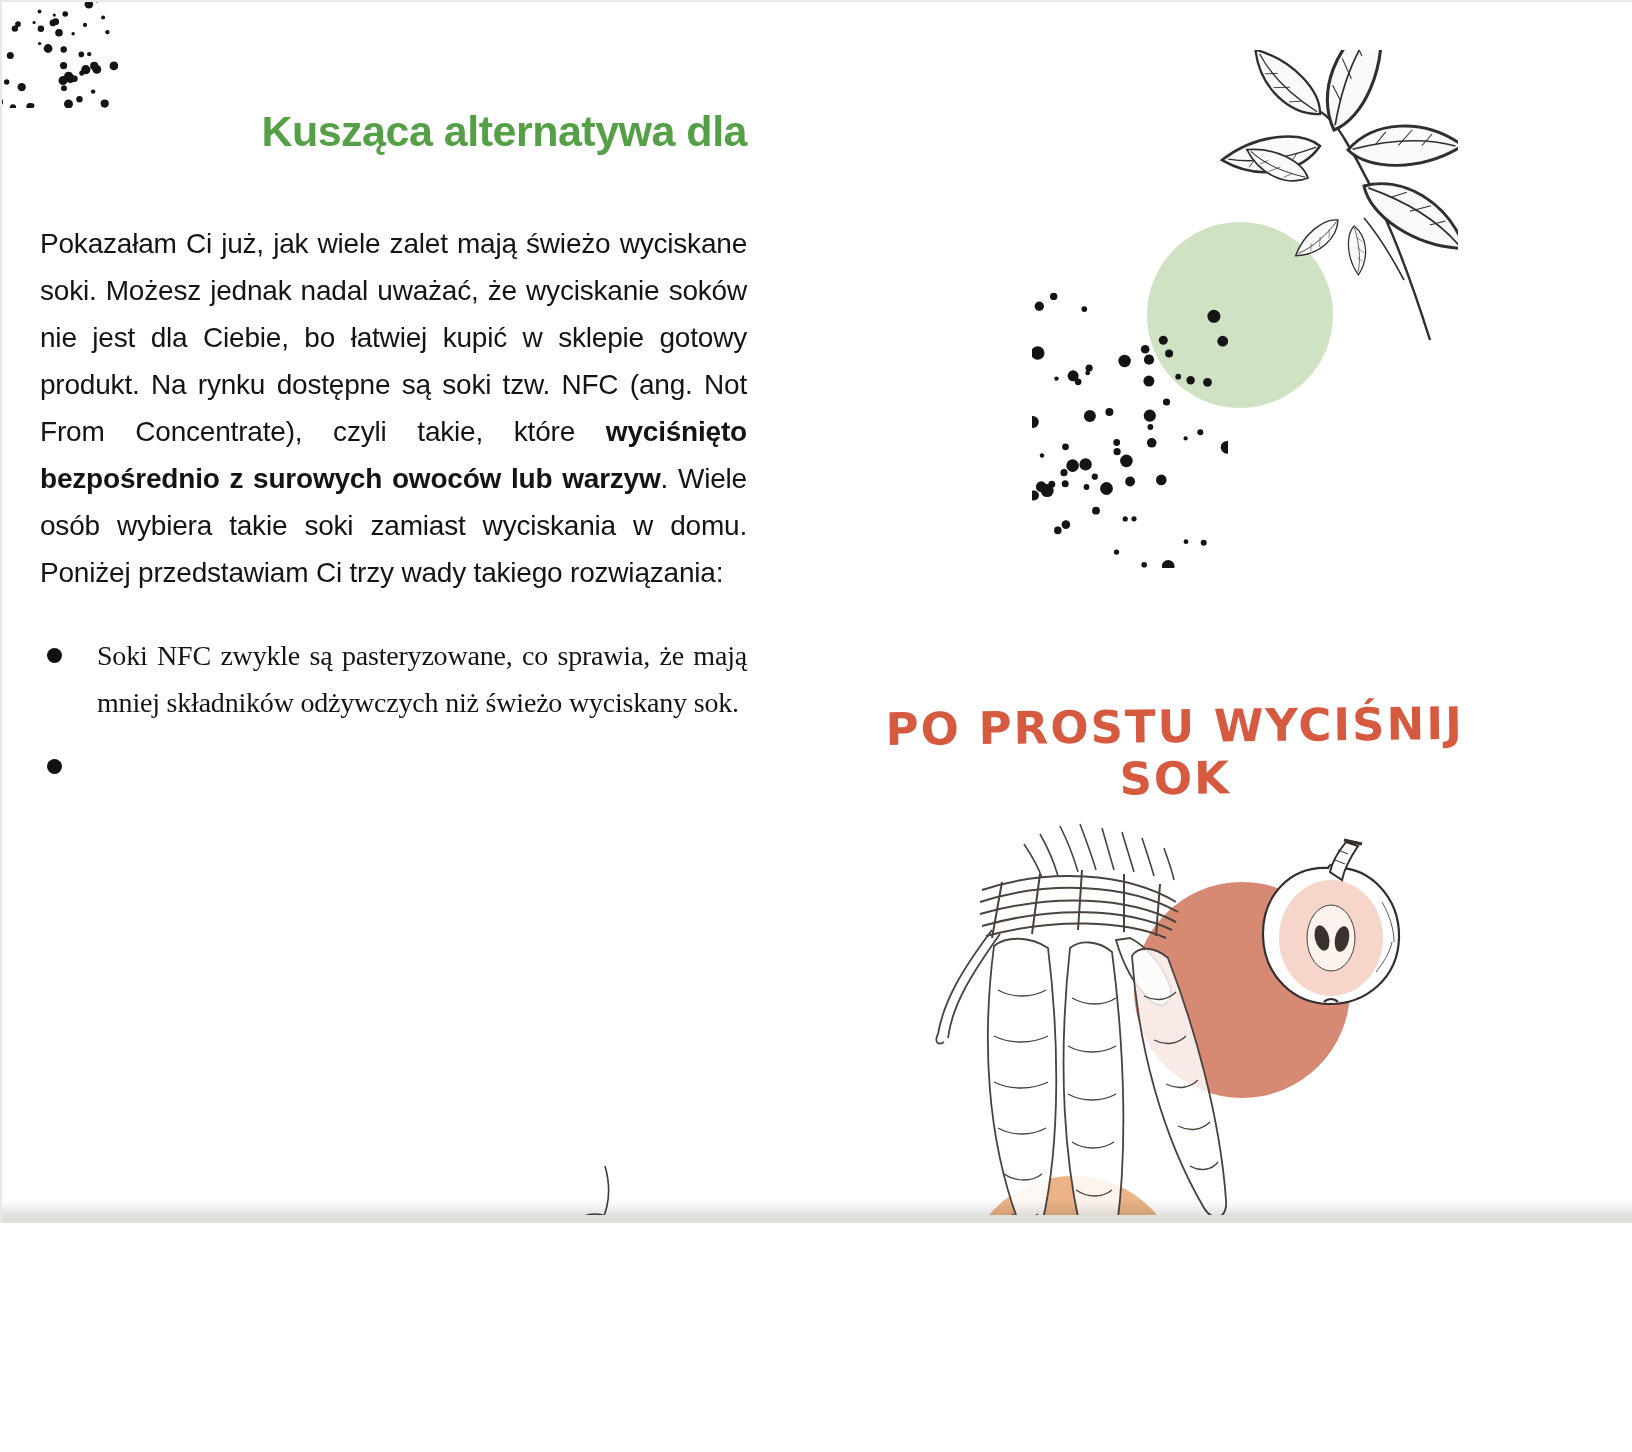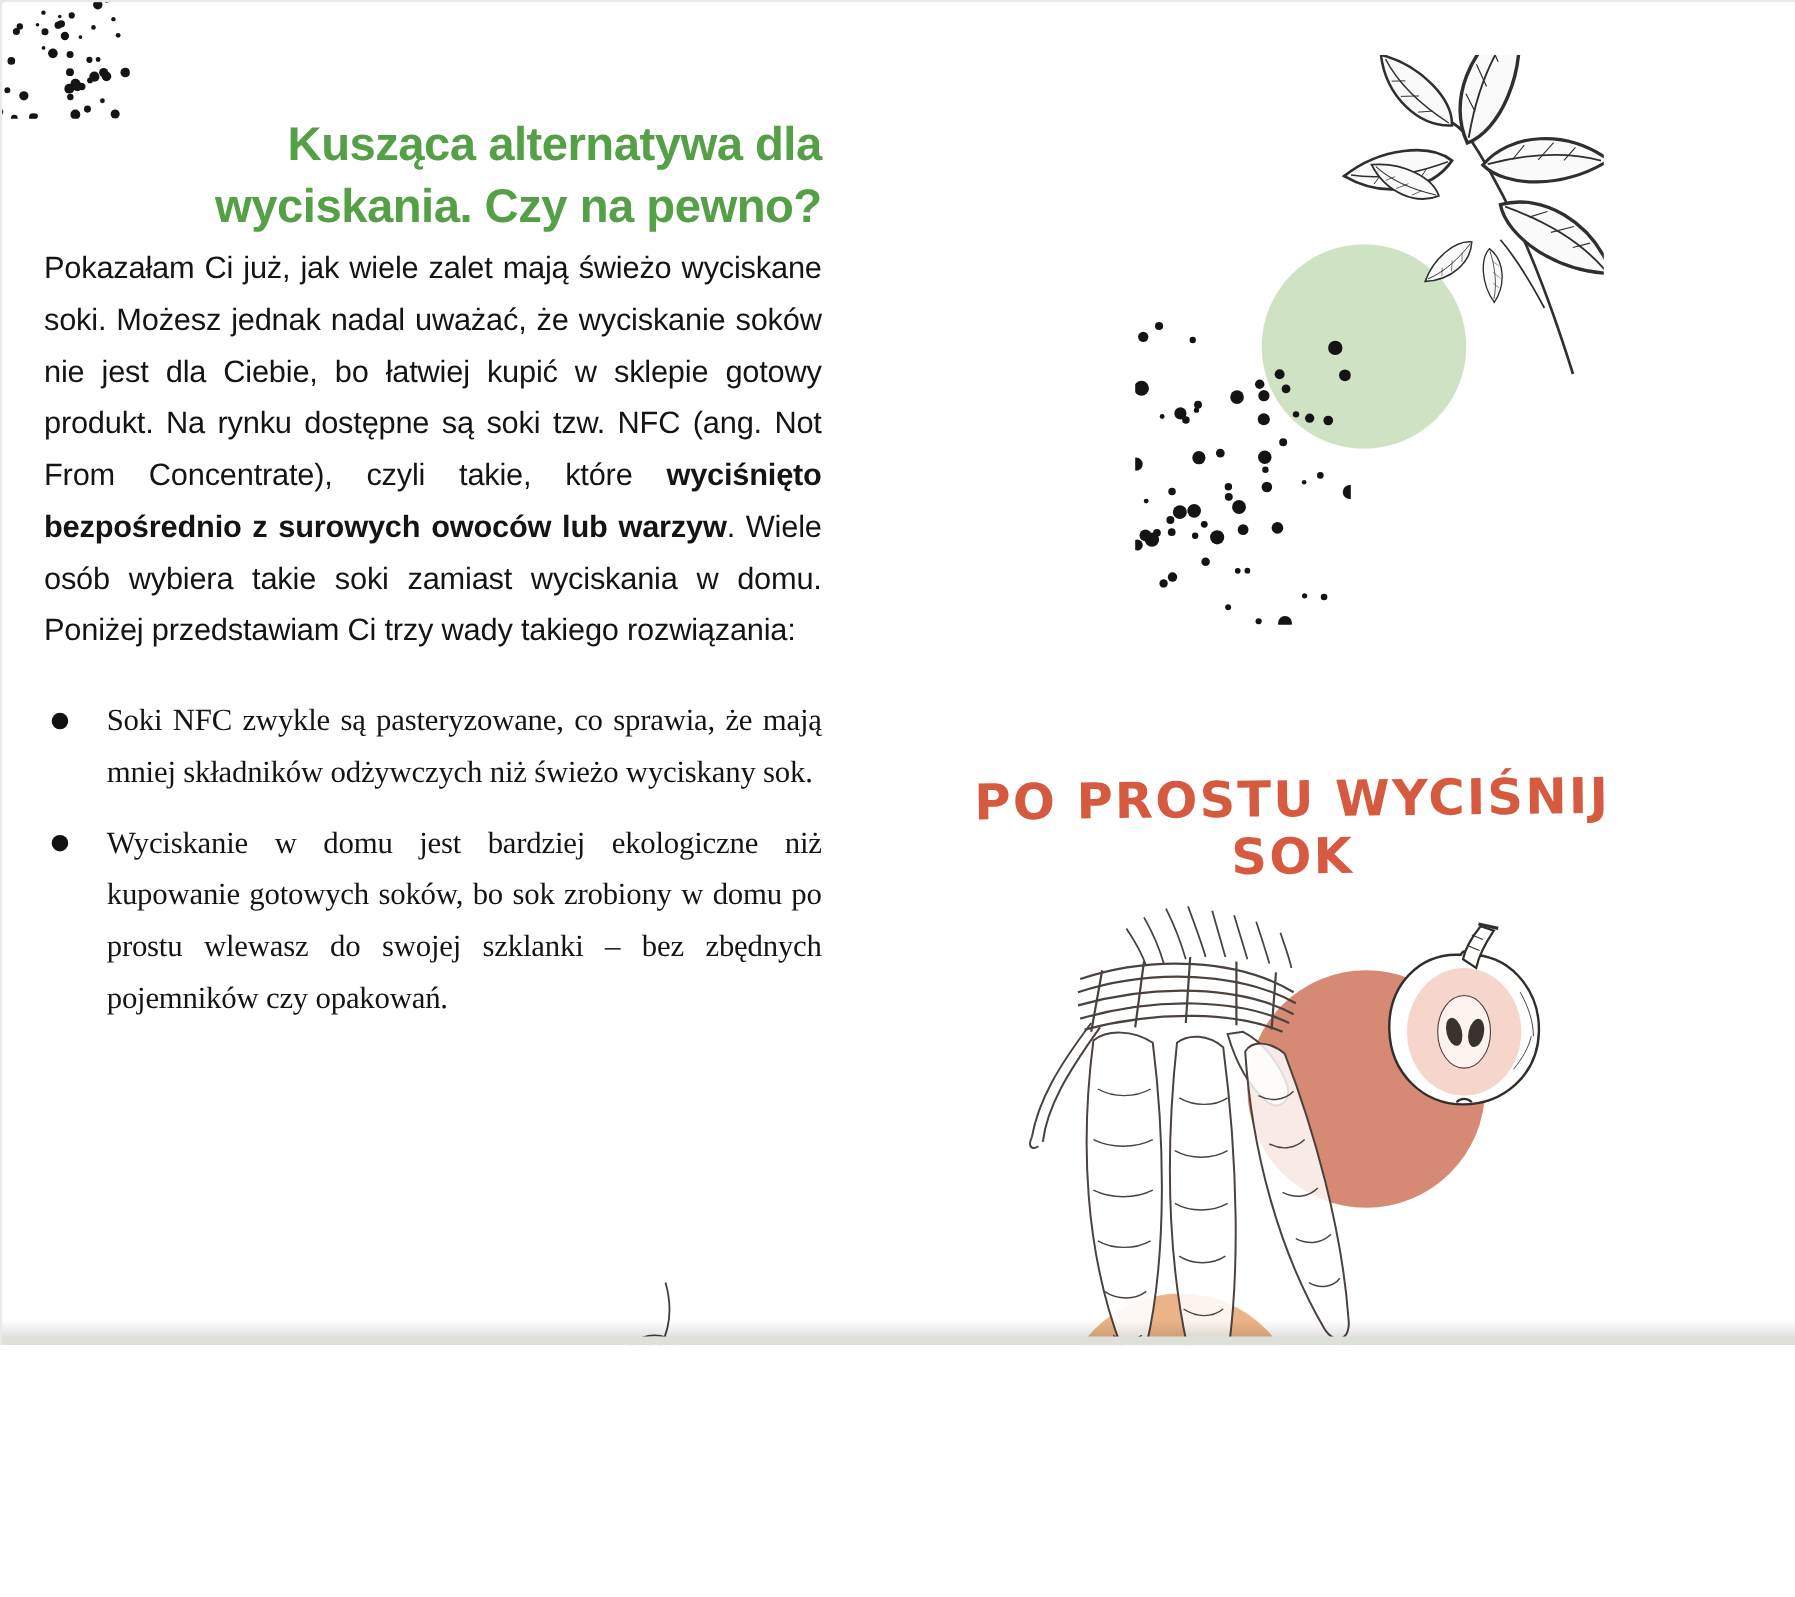--- a/index.html
+++ b/index.html
@@ -113,27 +113,27 @@
           <circle cx="25.7" cy="91.1" r="4.2" fill="#141414"></circle>
           <circle cx="89.8" cy="73.7" r="4.6" fill="#141414"></circle>
           <circle cx="74.3" cy="82.5" r="4.5" fill="#141414"></circle>
           <circle cx="59.7" cy="25.7" r="3.4" fill="#141414"></circle>
           <circle cx="97.1" cy="95.6" r="2.2" fill="#141414"></circle>
           <circle cx="67.7" cy="53.5" r="3.2" fill="#141414"></circle>
           <circle cx="22.0" cy="28.1" r="2.9" fill="#141414"></circle>
           <circle cx="58.3" cy="19.1" r="1.6" fill="#141414"></circle>
         </svg></div>
 
-    <h1 class="heading"><span>Kusząca alternatywa dla</span><br><span>wyciskania. Czy na pewno?</span></h1>
+    <h1 class="heading"><span>Kusząca alternatywa dla</span><br></h1>
 
     <div class="text-col">
       <p class="body-par"><span>Pokazałam Ci już, jak wiele zalet mają świeżo wyciskane soki. Możesz jednak nadal uważać, że wyciskanie soków nie jest dla Ciebie, bo łatwiej kupić w sklepie gotowy produkt. Na rynku dostępne są soki tzw. NFC (ang. Not From Concentrate), czyli takie, które </span><span class="bold">wyciśnięto bezpośrednio z surowych owoców lub warzyw</span><span>. Wiele osób wybiera takie soki zamiast wyciskania w domu. Poniżej przedstawiam Ci trzy wady takiego rozwiązania:</span></p>
       <ul class="drawbacks">
         <li><span class="bullet-dot"></span><span>Soki NFC zwykle są pasteryzowane, co sprawia, że mają mniej składników odżywczych niż świeżo wyciskany sok.</span></li>
-        <li><span class="bullet-dot"></span><span>Wyciskanie w domu jest bardziej ekologiczne niż kupowanie gotowych soków, bo sok zrobiony w domu po prostu wlewasz do swojej szklanki – bez zbędnych pojemników czy opakowań.</span></li>
+        <li><span class="bullet-dot"></span></li>
       </ul>
     </div>
 
     <div class="circle c-rose"></div>
 
     <svg class="sketch tomatoes" viewBox="0 0 202 274">
       <g fill="none" stroke="#3c3c3c" stroke-width="1.6">
         <path d="M90,6 C98,34 93,56 78,76 C66,90 60,102 62,116"></path>
         <path d="M78,76 C70,90 56,96 46,104"></path>
         <path d="M62,116 C56,132 48,140 42,148"></path>

